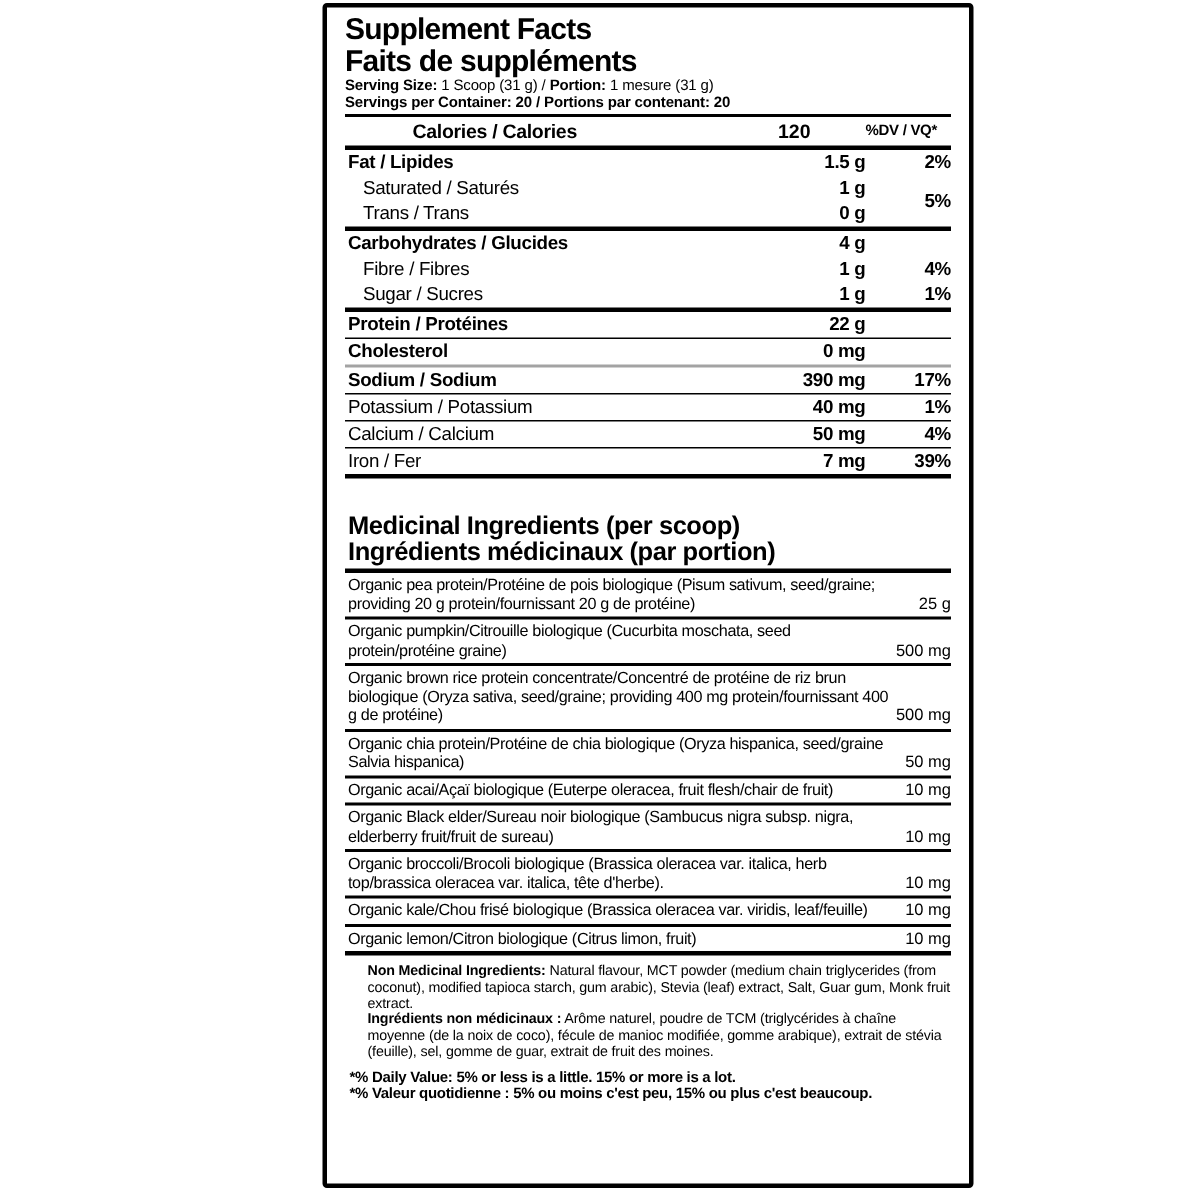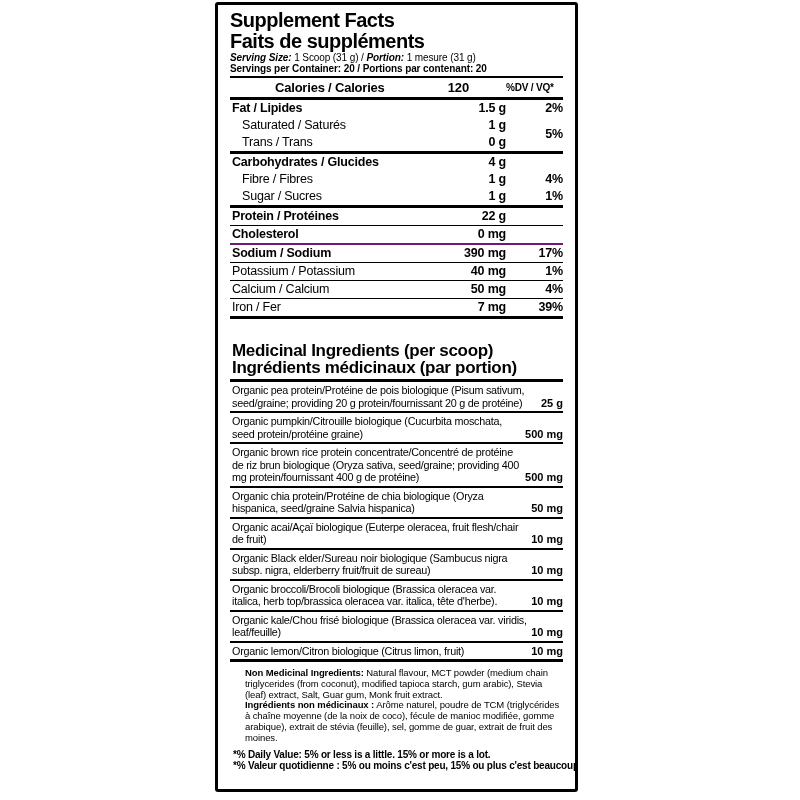--- a/index.html
+++ b/index.html
@@ -8,37 +8,37 @@
     background: #ffffff;
     font-family: "Liberation Sans", sans-serif;
     color: #000;
     -webkit-font-smoothing: antialiased;
   }
   .stage { position: relative; width: 800px; height: 800px; background: #fff; }
 
   .label-box {
     position: absolute;
     left: 215px; top: 2px;
-    width: 363px; height: 790px;
+    width: 434px; height: 790px;
     box-sizing: border-box;
     border: 3.5px solid #000;
     border-radius: 3px;
     background: #fff;
     padding: 5px 12px 6px 12px;
     overflow: hidden;
   }
 
   .title {
     font-size: 20px; font-weight: bold;
     line-height: 21px; letter-spacing: -0.5px;
   }
   .serving-line {
     font-size: 10px; line-height: 11px; letter-spacing: -0.1px;
   }
-  .serving-line .b { font-weight: bold; font-style: italic; }
+  .serving-line .b { font-weight: bold; }
   .serving-line.all-bold { font-weight: bold; }
 
   .sep-med2 { border-top: 2px solid #000; margin-top: 2px; }
 
   .calories-row {
     display: grid;
     grid-template-columns: 1fr 95px 57px;
     align-items: center;
     height: 19px;
     margin-left: 43px;
@@ -51,21 +51,21 @@
   .nrow {
     display: grid;
     grid-template-columns: 1fr 80px 57px;
     align-items: center;
     height: 17px;
     font-size: 12.5px;
     letter-spacing: -0.2px;
     line-height: 17px;
   }
   .nrow.sep-thick { border-top: 3px solid #000; }
-  .nrow.sep-med   { border-top: 2px solid #701a75; }
+  .nrow.sep-med   { border-top: 2px solid #a3a3a3; }
   .nrow.sep-thin  { border-top: 1px solid #000; }
   .nrow .nlabel { padding-left: 2px; white-space: nowrap; }
   .nrow .nlabel.b { font-weight: bold; }
   .nrow .nlabel.ind { padding-left: 12px; }
   .nrow .namt { font-weight: bold; text-align: right; white-space: nowrap; }
   .nrow .ndv  { font-weight: bold; text-align: right; white-space: nowrap; }
   .nrow .ndv.spanned span { position: relative; top: 9px; }
 
   .sep-thick-line { border-top: 3px solid #000; }
 
@@ -80,21 +80,21 @@
     display: flex;
     padding: 2px 0;
   }
   .irow + .irow { border-top: 2px solid #000; }
   .irow .itext {
     flex: 1;
     font-size: 10.8px; line-height: 12.5px; letter-spacing: -0.25px;
     padding-left: 2px; padding-right: 4px;
   }
   .irow .iamt {
-    font-size: 11px; font-weight: bold;
+    font-size: 11px; font-weight: normal;
     align-self: flex-end; white-space: nowrap;
     line-height: 12.5px;
   }
 
   .sep-bottom { border-top: 3.5px solid #000; }
 
   .nonmed {
     margin: 6px 0 0 15px;
     font-size: 9.5px; line-height: 10.8px; letter-spacing: -0.1px;
   }

